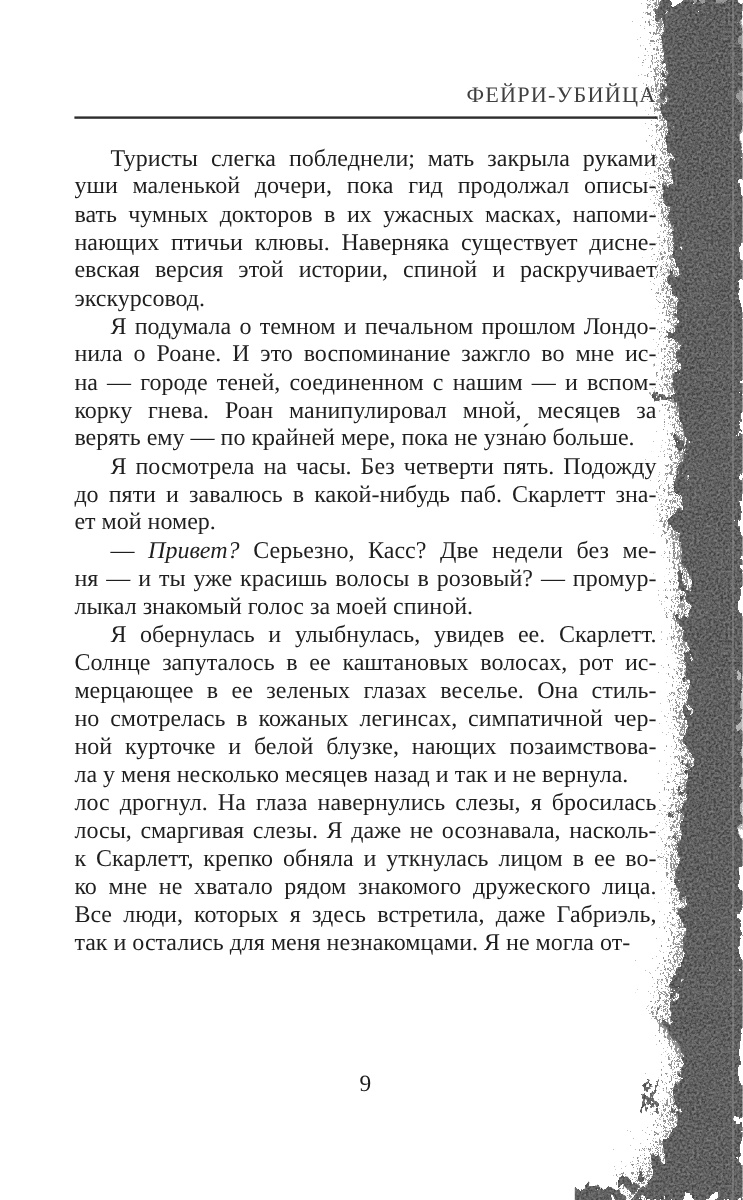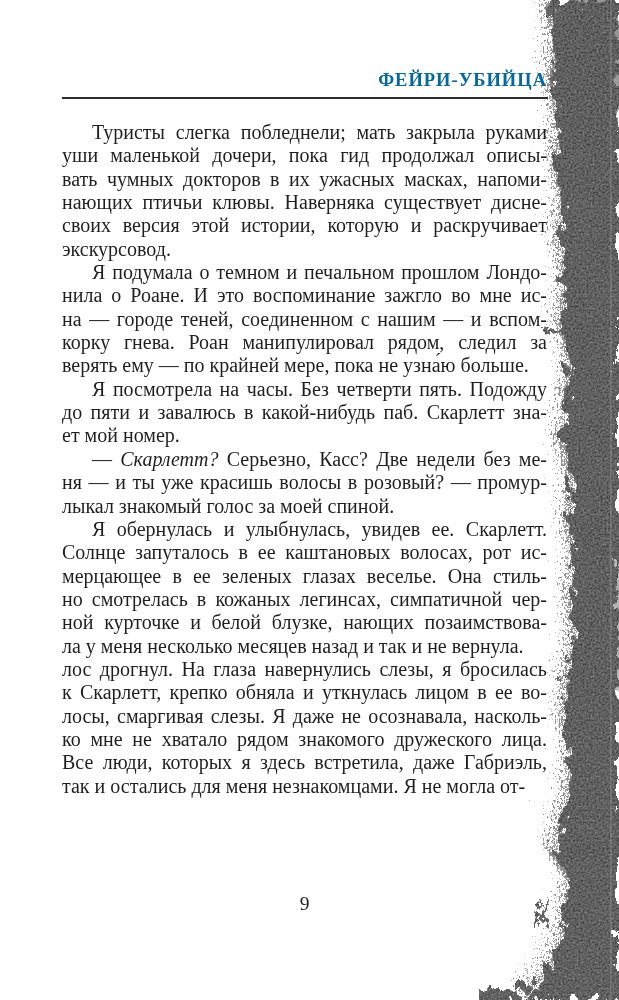--- a/index.html
+++ b/index.html
@@ -13,23 +13,22 @@
   }
   .page { position: absolute; inset: 0; }
 
   
   .running-header {
     position: absolute;
     left: 62px; top: 70px; width: 485px;
     text-align: right;
     font-size: 18.5px;
     letter-spacing: 1px;
-    color: #0369a1;
+    color: #404040;
     z-index: 2;
-    font-weight: bold;
   }
   .header-rule {
     position: absolute;
     left: 62px; top: 97px; width: 486px; height: 2px;
     background: #2e2e2e;
     z-index: 2;
   }
 
   
   .text-block {
@@ -80,52 +79,52 @@
   </div>
 
   <div class="header-rule"></div>
 
   <div class="text-block" id="text-block">
       <div class="para">
         <div class="line first">Туристы слегка побледнели; мать закрыла руками</div>
         <div class="line">уши маленькой дочери, пока гид продолжал описы-</div>
         <div class="line">вать чумных докторов в их ужасных масках, напоми-</div>
         <div class="line">нающих птичьи клювы. Наверняка существует дисне-</div>
-        <div class="line">своих версия этой истории, которую и раскручивает</div>
+        <div class="line">евская версия этой истории, спиной и раскручивает</div>
         <div class="line last">экскурсовод.</div>
       </div>
       <div class="para">
         <div class="line first">Я подумала о темном и печальном прошлом Лондо-</div>
         <div class="line">нила о Роане. И это воспоминание зажгло во мне ис-</div>
         <div class="line">на — городе теней, соединенном с нашим — и вспом-</div>
-        <div class="line">корку гнева. Роан манипулировал рядом, следил за</div>
+        <div class="line">корку гнева. Роан манипулировал мной, месяцев за</div>
         <div class="line last">верять ему — по крайней мере, пока не узна́ю больше.</div>
       </div>
       <div class="para">
         <div class="line first">Я посмотрела на часы. Без четверти пять. Подожду</div>
         <div class="line">до пяти и завалюсь в какой-нибудь паб. Скарлетт зна-</div>
         <div class="line last">ет мой номер.</div>
       </div>
       <div class="para">
-        <div class="line first"><span>— </span><span class="it">Скарлетт?</span><span> Серьезно, Касс? Две недели без ме-</span></div>
+        <div class="line first"><span>— </span><span class="it">Привет?</span><span> Серьезно, Касс? Две недели без ме-</span></div>
         <div class="line">ня — и ты уже красишь волосы в розовый? — промур-</div>
         <div class="line last">лыкал знакомый голос за моей спиной.</div>
       </div>
       <div class="para">
         <div class="line first">Я обернулась и улыбнулась, увидев ее. Скарлетт.</div>
         <div class="line">Солнце запуталось в ее каштановых волосах, рот ис-</div>
         <div class="line">мерцающее в ее зеленых глазах веселье. Она стиль-</div>
         <div class="line">но смотрелась в кожаных легинсах, симпатичной чер-</div>
         <div class="line">ной курточке и белой блузке, нающих позаимствова-</div>
         <div class="line last">ла у меня несколько месяцев назад и так и не вернула.</div>
       </div>
       <div class="para">
         <div class="line">лос дрогнул. На глаза навернулись слезы, я бросилась</div>
+        <div class="line">лосы, смаргивая слезы. Я даже не осознавала, насколь-</div>
         <div class="line">к Скарлетт, крепко обняла и уткнулась лицом в ее во-</div>
-        <div class="line">лосы, смаргивая слезы. Я даже не осознавала, насколь-</div>
         <div class="line">ко мне не хватало рядом знакомого дружеского лица.</div>
         <div class="line">Все люди, которых я здесь встретила, даже Габриэль,</div>
         <div class="line last">так и остались для меня незнакомцами. Я не могла от-</div>
       </div>
     </div>
 
   <div class="page-number">9</div>
 
   <svg class="edge-texture" width="140" height="1000" viewBox="0 0 140 1000" xmlns="http://www.w3.org/2000/svg">
     <defs>

